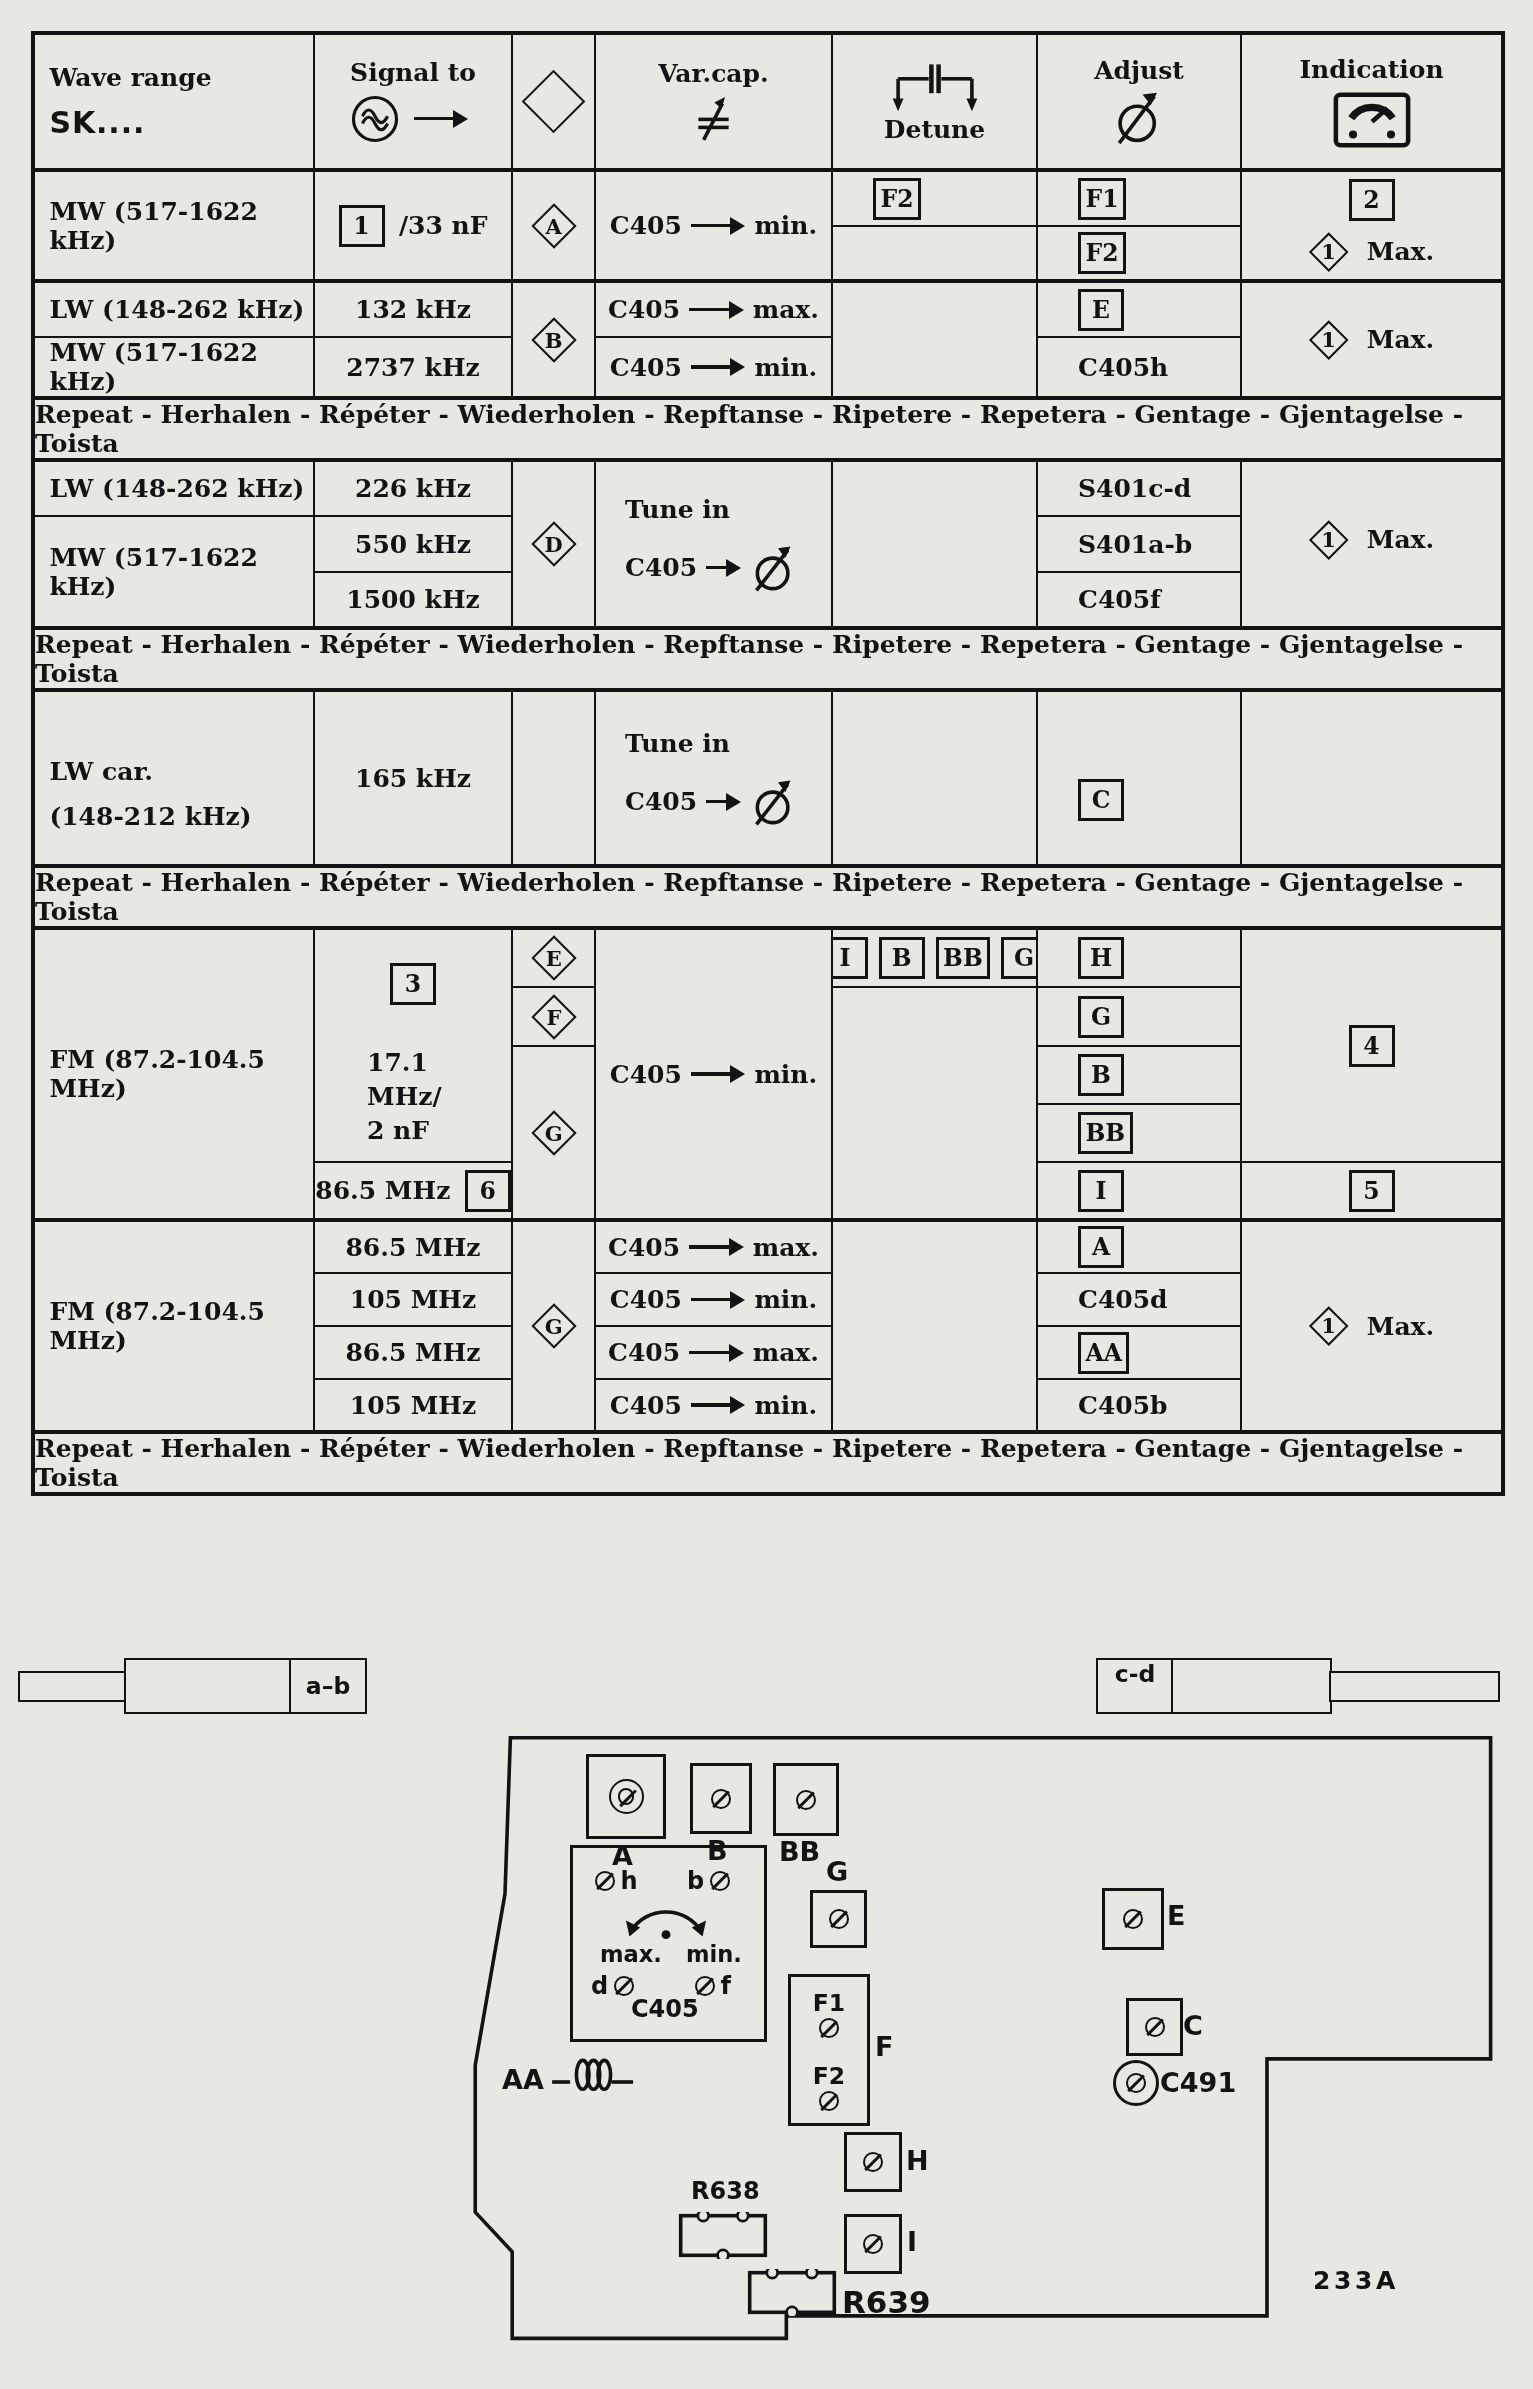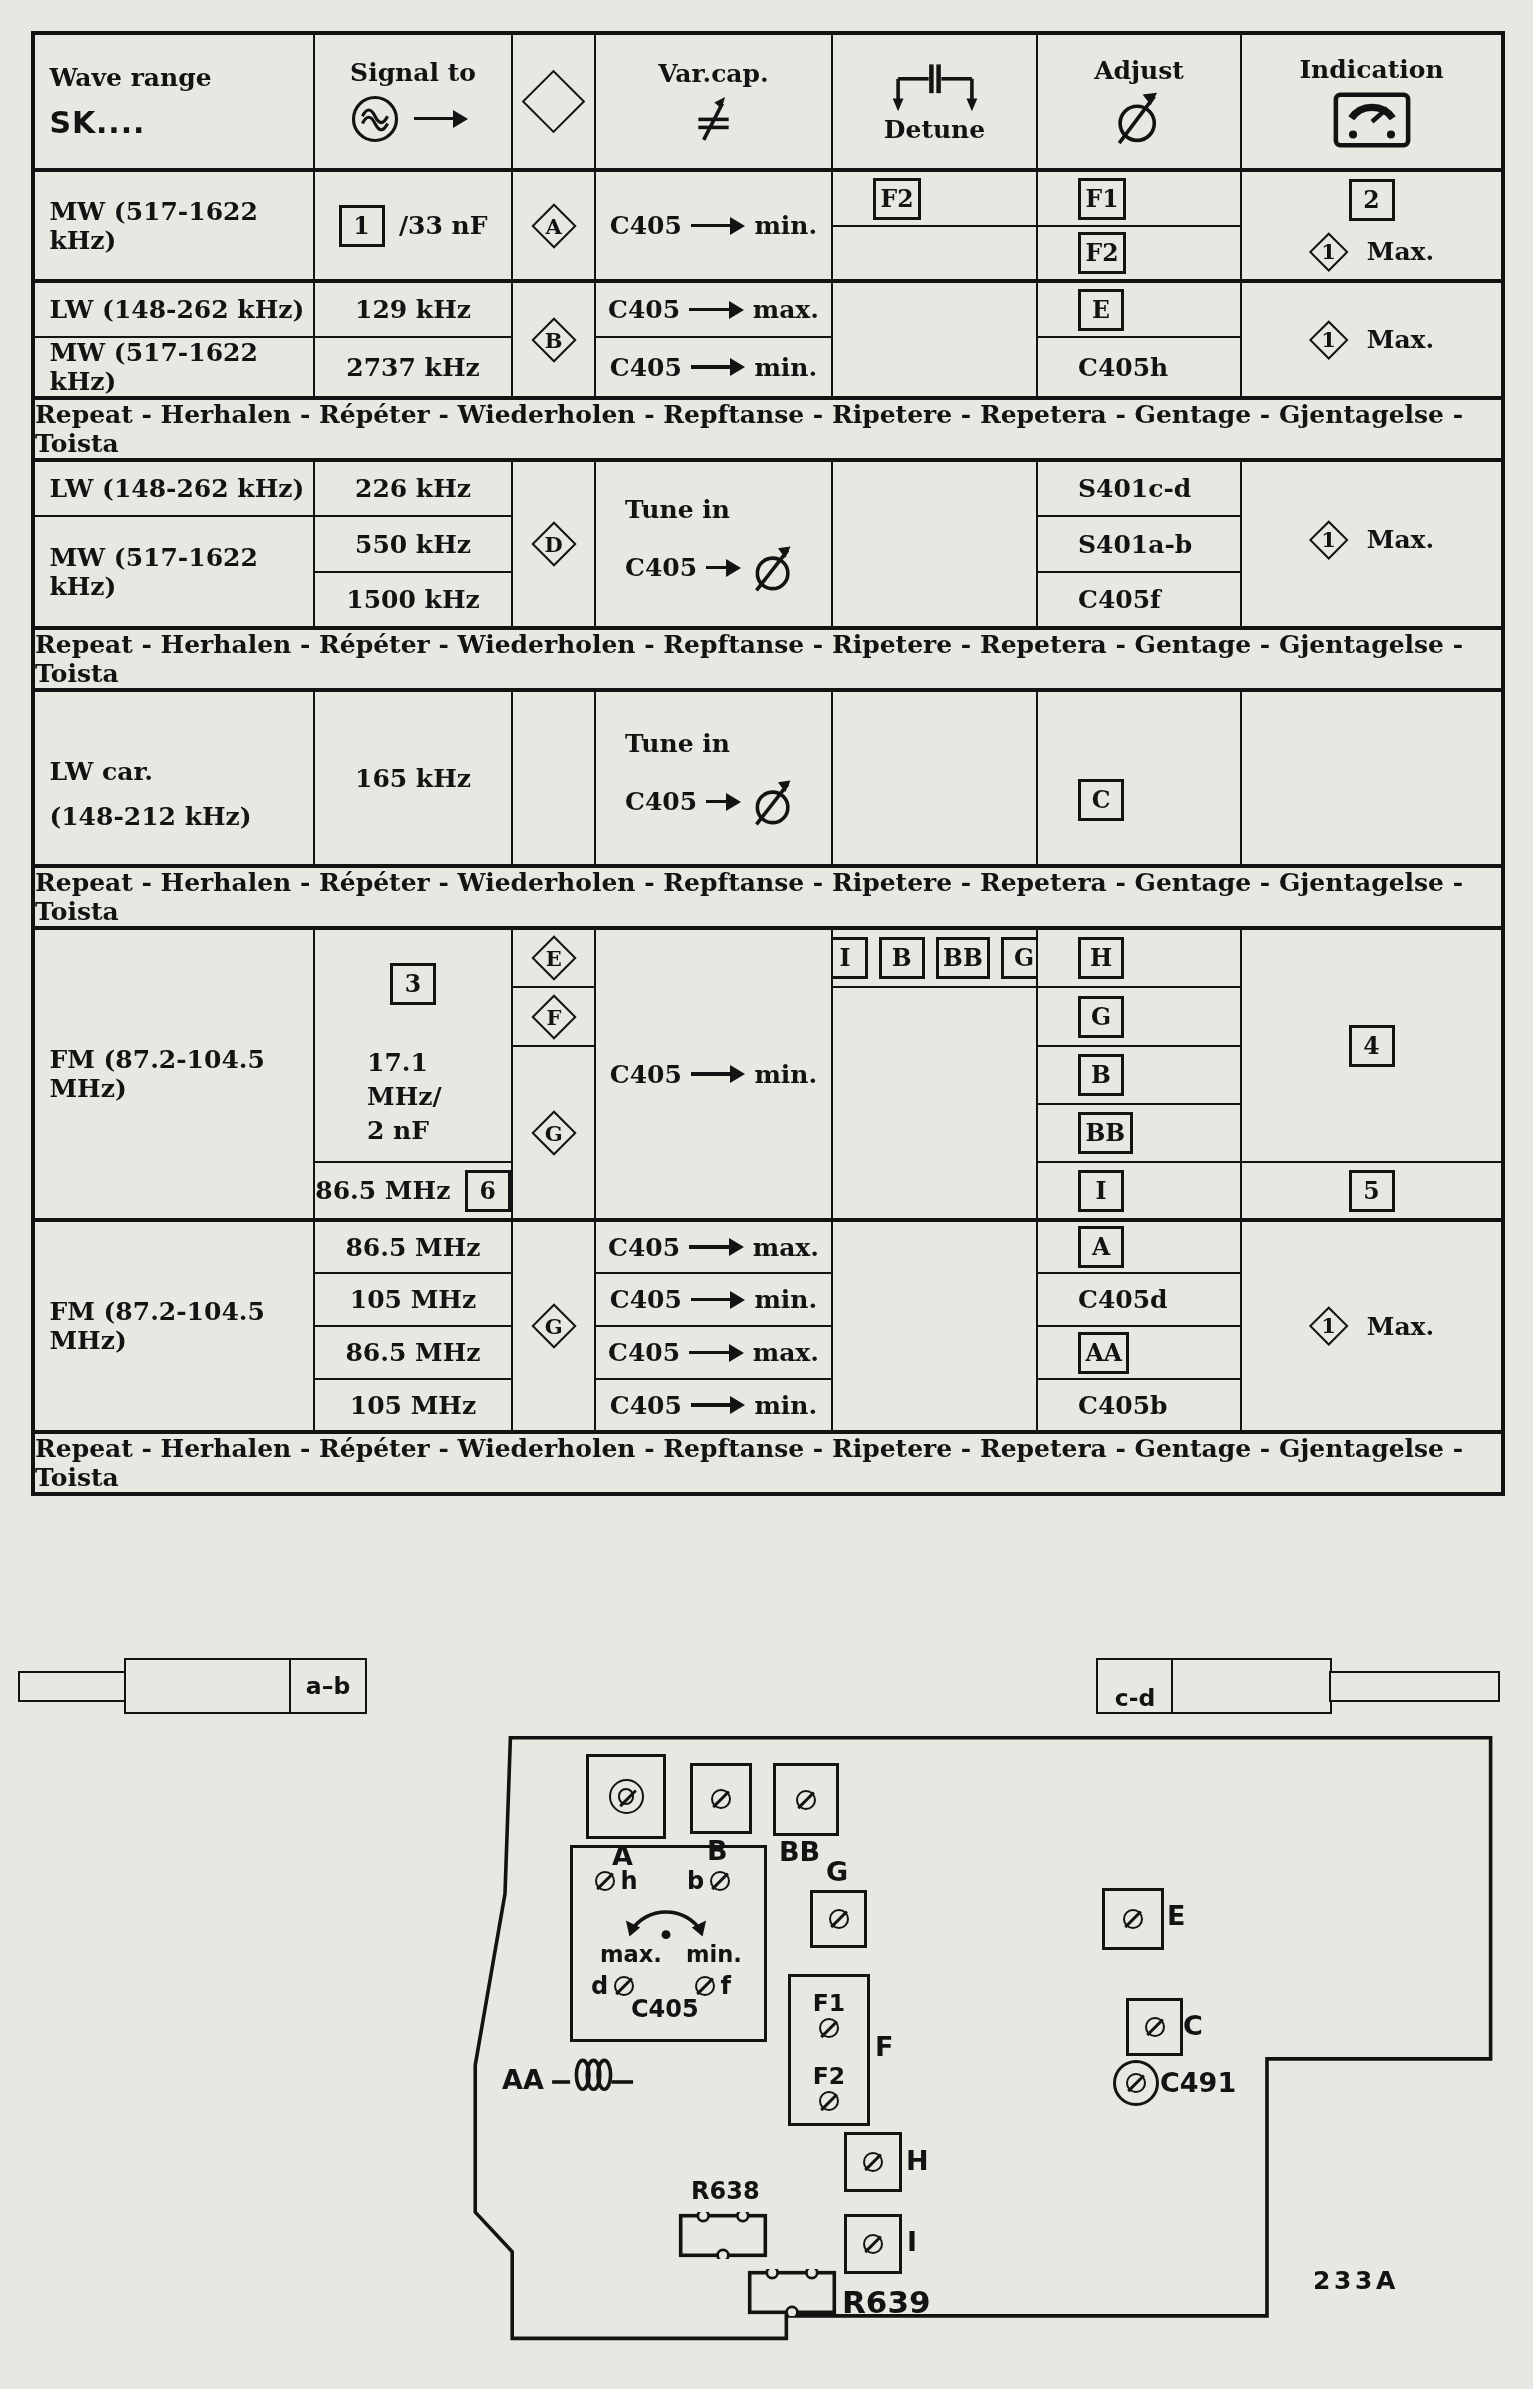--- a/index.html
+++ b/index.html
@@ -222,21 +222,21 @@
 </tr>
 
 <tr class="thick" style="height:56px">
   <td>
             <div class="fill cw">
               <span>LW (148-262 kHz)</span>
             </div>
           </td>
   <td>
             <div class="fill cc">
-              <span>129 kHz</span>
+              <span>132 kHz</span>
             </div>
           </td>
   <td rowspan="2">
     <div class="fill cc">
               <span class="diaw">
                 <span class="dia">
                   <span>B</span>
                 </span>
               </span>
             </div>
@@ -654,21 +654,21 @@
   <td colspan="7">Repeat - Herhalen - Répéter - Wiederholen - Repftanse - Ripetere - Repetera - Gentage - Gjentagelse - Toista</td>
 </tr>
 </tbody>
     </table>
 
 <div class="barbox" style="left:18px;top:1671px;width:110px;height:31px;"></div>
 <div class="barbox hatch" style="left:124px;top:1658px;width:168px;height:56px;"></div>
 <div class="barbox" style="left:289px;top:1658px;width:78px;height:56px;display:flex;align-items:center;justify-content:center;">
   <span class="barlabel">a–b</span>
 </div>
-<div class="barbox" style="left:1096px;top:1658px;width:78px;height:56px;display:flex;align-items:flex-end;justify-content:center;">
+<div class="barbox" style="left:1096px;top:1658px;width:78px;height:56px;display:flex;align-items:flex-start;justify-content:center;">
   <span class="barlabel">c-d</span>
 </div>
 <div class="barbox xhatch" style="left:1171px;top:1658px;width:161px;height:56px;"></div>
 <div class="barbox" style="left:1329px;top:1671px;width:171px;height:31px;"></div>
 
 <svg class="abs" style="left:0;top:0;" width="1533" height="2389" viewBox="0 0 1700 2649">
   <path d="M566,1927 L1653,1927 L1653,2283 L1405,2283 L1405,2568 L872,2568 L872,2593 L568,2593 L568,2497 L527,2453 L527,2290 L560,2100 Z" fill="none" stroke="#131313" stroke-width="4"></path>
 </svg>
 
 <div class="tbox" style="left:586px;top:1754px;width:74px;height:79px;">

